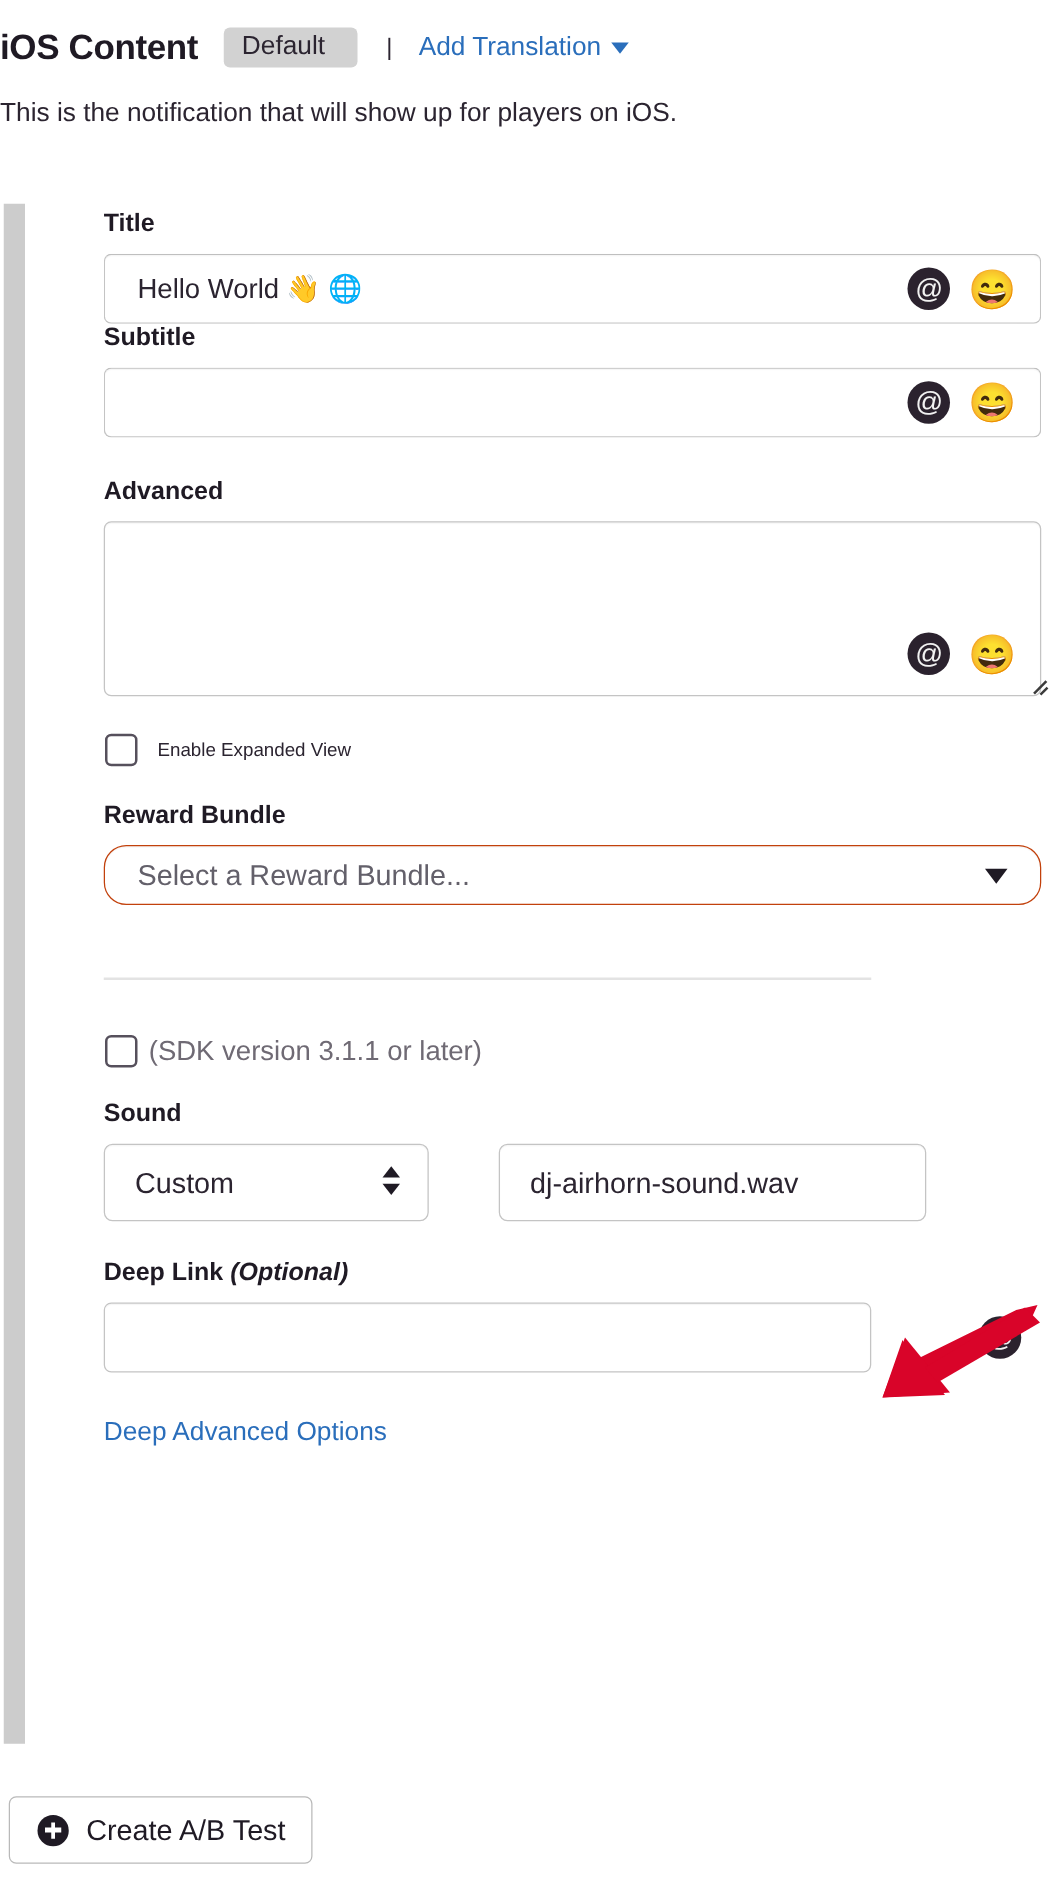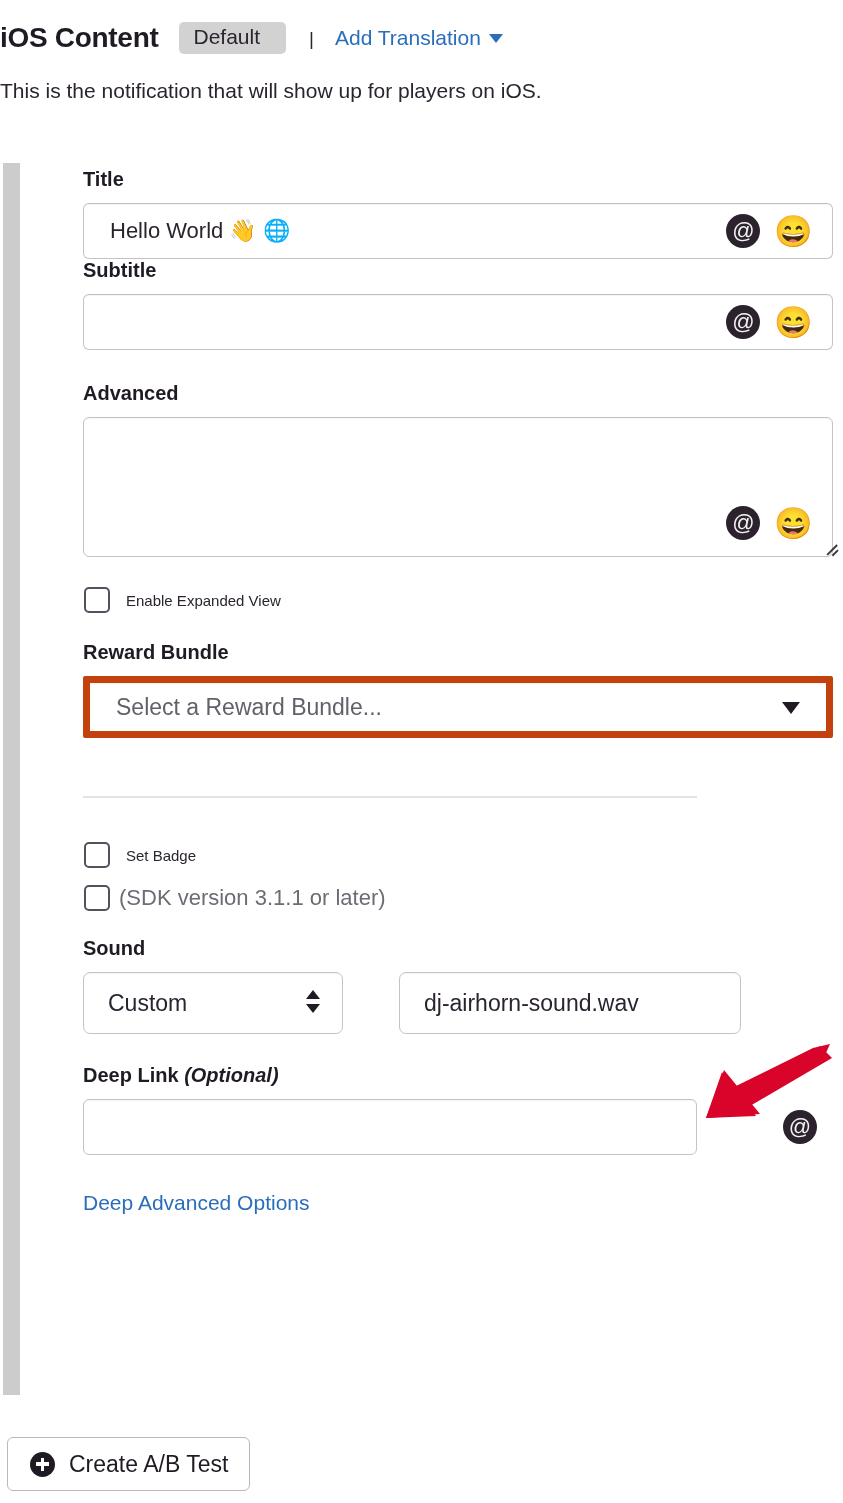--- a/index.html
+++ b/index.html
@@ -198,23 +198,23 @@
   .check-note {
     margin-left: 9px;
     font-size: 22px;
     color: #6f6a74;
     white-space: nowrap;
   }
 
   
   .select-box {
     width: 750px;
-    height: 62px;
-    border: 7px solid #c2410c;
-    border-radius: 2px;
+    height: 48px;
+    border: 1px solid #c2410c;
+    border-radius: 18px;
     background: #fff;
     box-shadow: inset 0 1px 1px rgba(0,0,0,.045);
     display: flex; align-items: center;
     padding: 0 22px 0 26px;
     cursor: pointer;
     position: relative;
   }
   .select-value {
     font-size: 23px;
     color: #63606a;
@@ -415,24 +415,20 @@
   <div class="field-label">Reward Bundle</div>
   <div class="select-box" style="margin-bottom:58px;">
     <span class="select-value">Select a Reward Bundle...</span>
     <span class="select-caret"></span>
   </div>
 
   
   <hr class="divider" style="margin-bottom:44px;">
 
   
-  <div class="check-row" style="margin-bottom:17px; margin-left:1px;">
-    <div class="checkbox"></div>
-    <div class="check-label">Set Badge</div>
-  </div>
 
   
   <div class="check-row" style="margin-bottom:26px; margin-left:1px;">
     <div class="checkbox"></div>
     <div class="check-note">(SDK version 3.1.1 or later)</div>
   </div>
 
   
   <div class="field-label">Sound</div>
   <div class="sound-row" style="margin-bottom:30px;">

